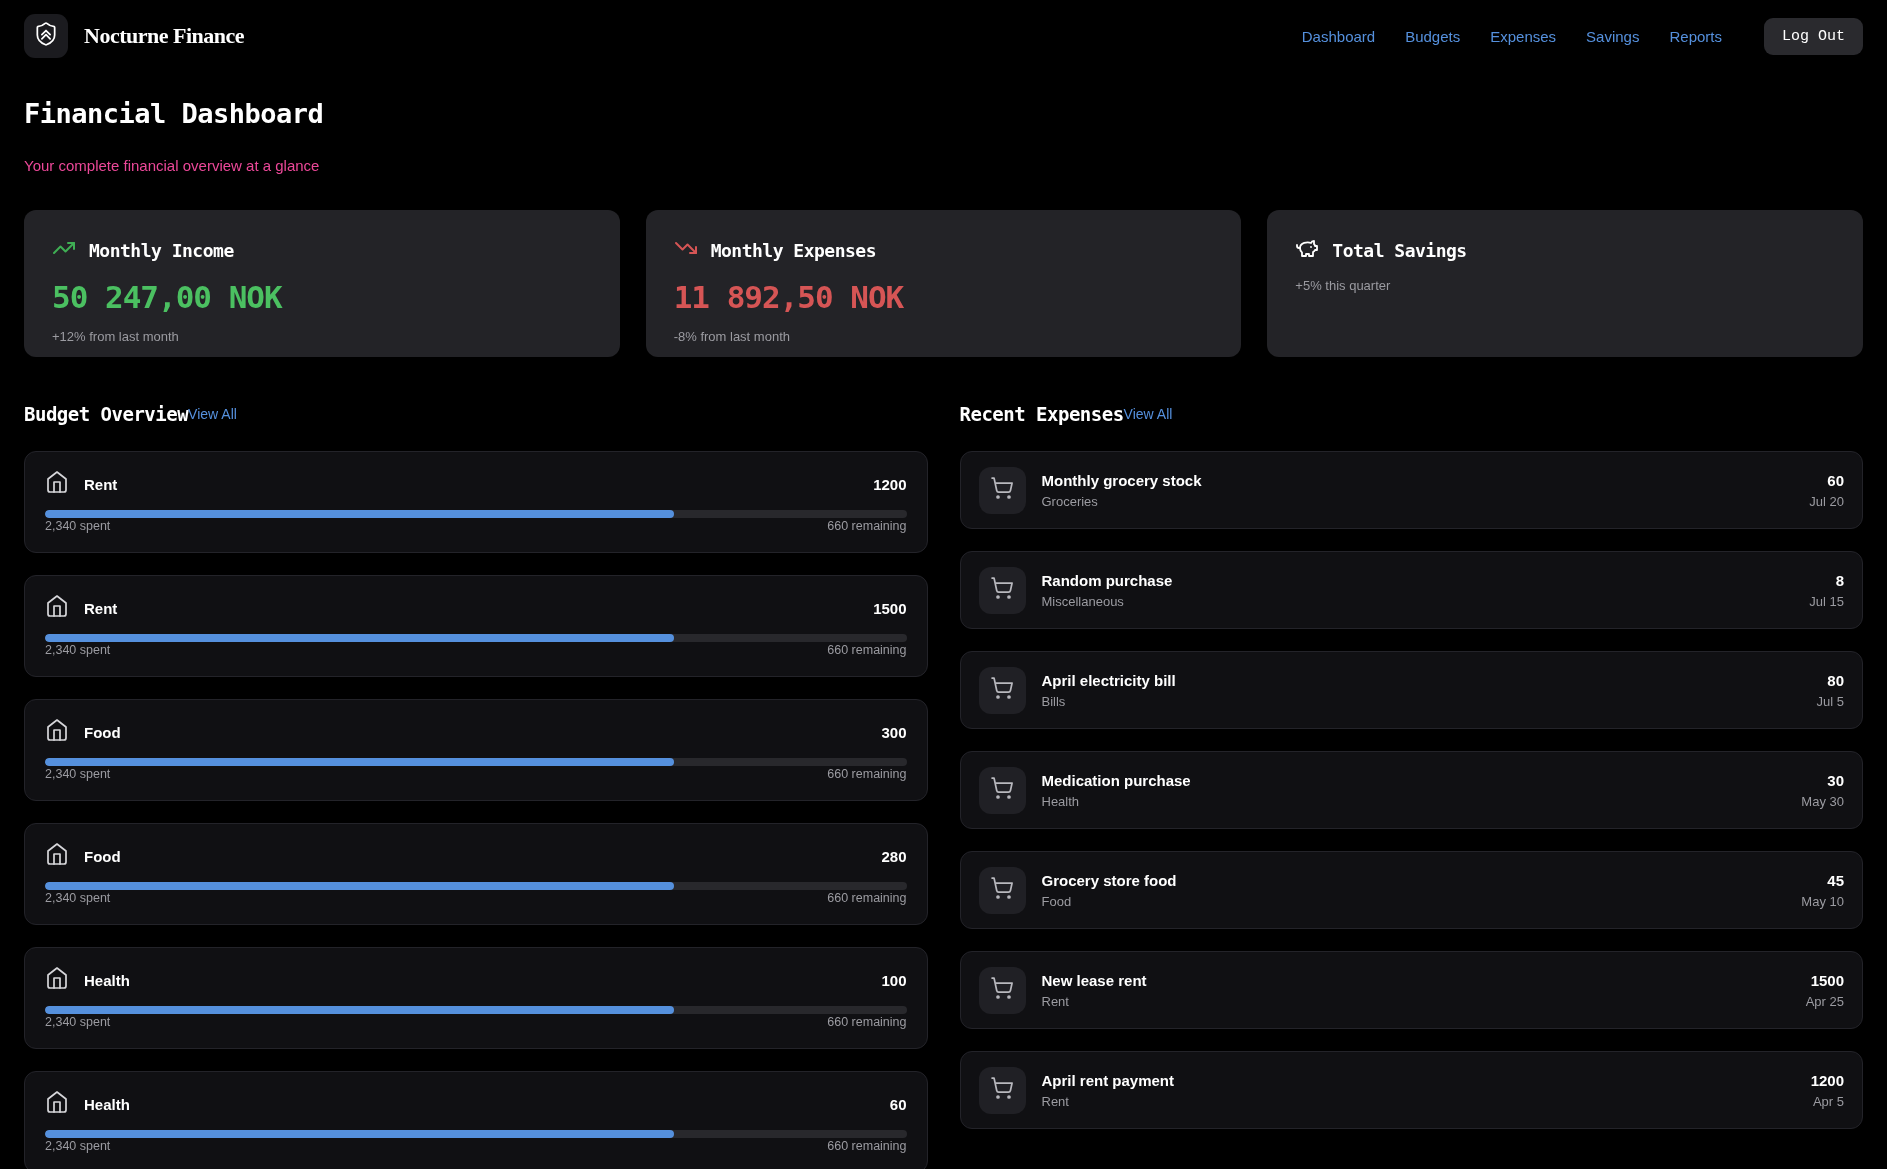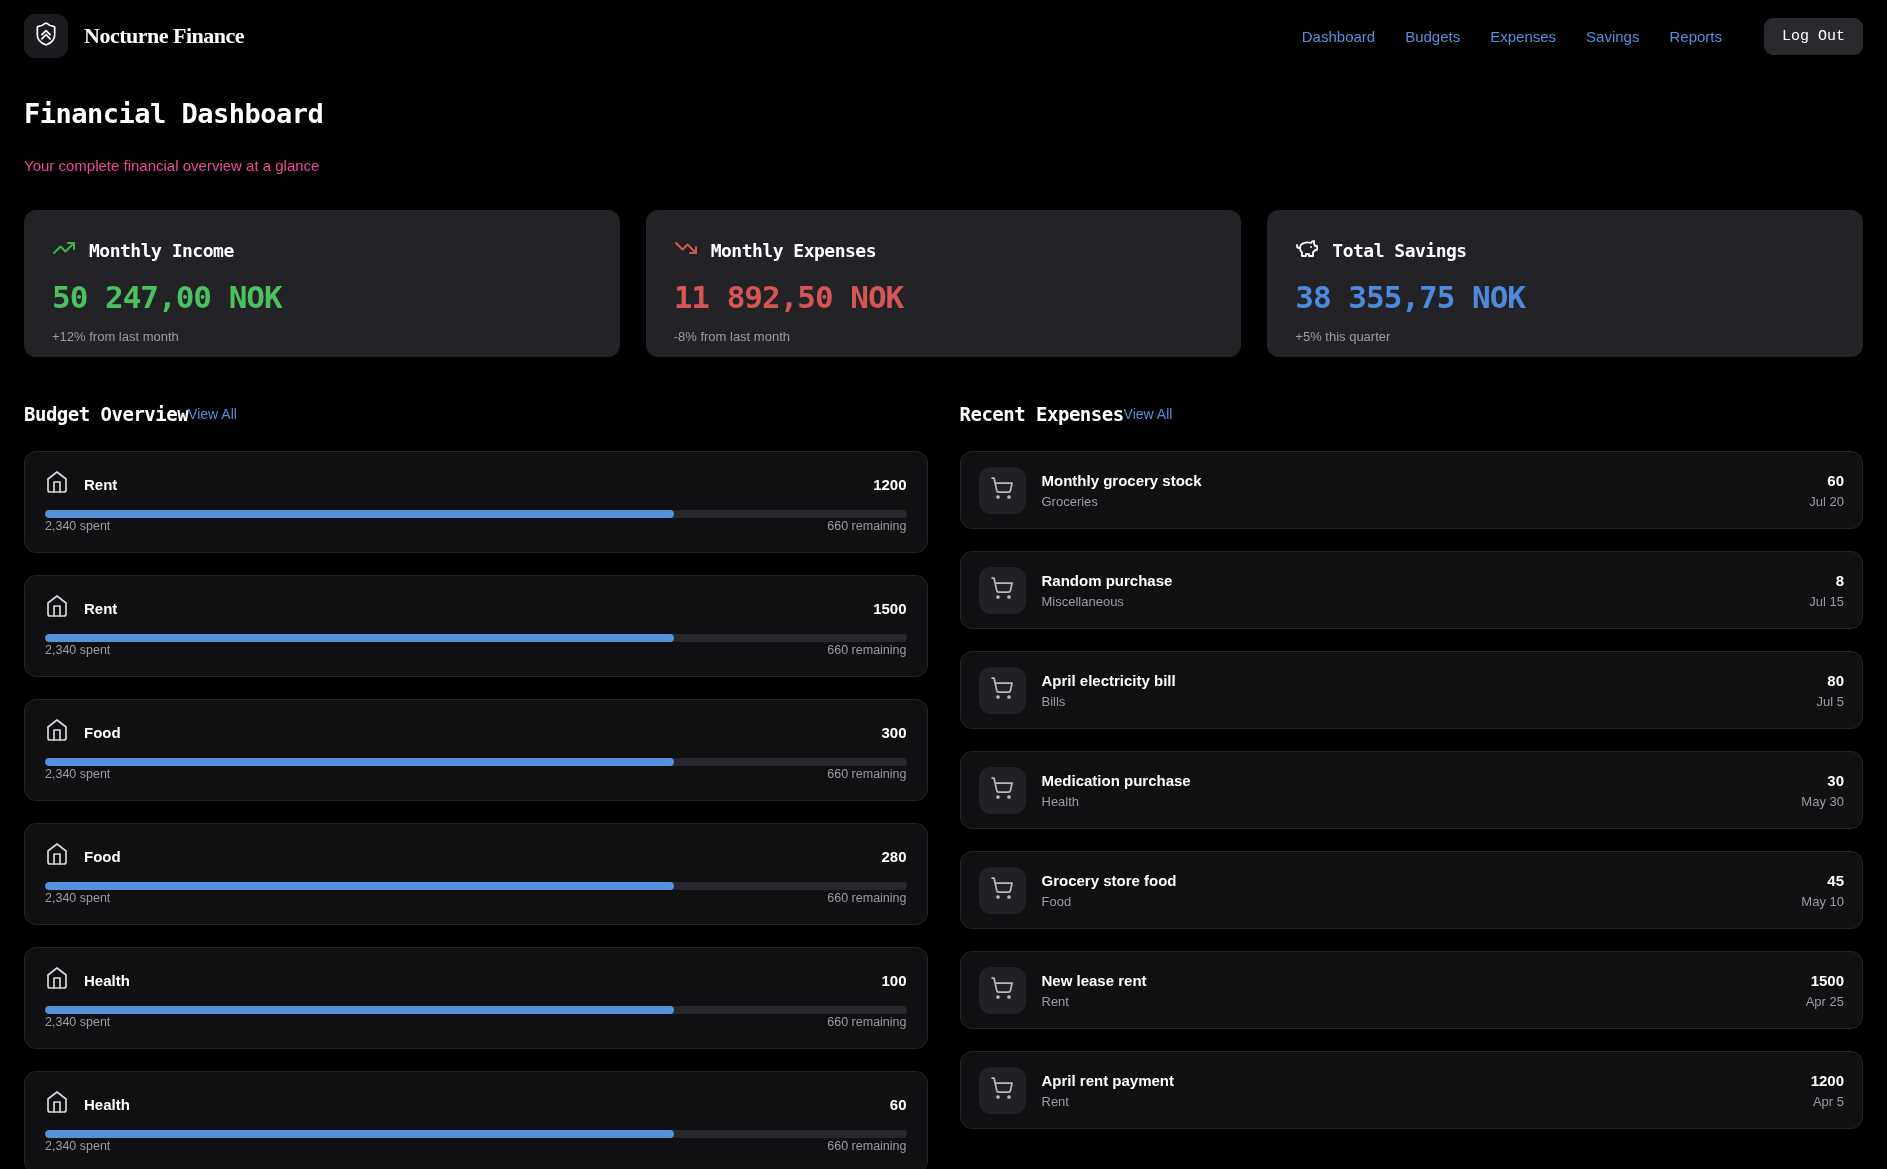--- a/index.html
+++ b/index.html
@@ -229,21 +229,20 @@
       <div class="stat-head">
         <span>
           <svg viewBox="0 0 24 24" fill="none" stroke="#ffffff" stroke-width="1.8" stroke-linecap="round" stroke-linejoin="round">
             <path d="M19 5c-1.5 0-2.8 1.4-3 2-3.5-1.5-11-.3-11 5 0 1.8 0 3 2 4.5V20h4v-2h3v2h4v-4c1-.5 1.7-1 2-2h2v-4h-2c0-1-.5-1.5-1-2V5z"></path>
             <path d="M2 9v1c0 1.1.9 2 2 2h1"></path>
             <path d="M16 11h.01"></path>
           </svg>
         </span>
         <span class="stat-title">Total Savings</span>
       </div>
-      <div class="stat-value" style="color: rgb(77, 137, 221);">38 355,75 NOK</div>
       <div class="stat-note">+5% this quarter</div>
     </div>
   </section>
 
   <section class="columns">
 
     <div>
       <div class="section-head">
         <span class="section-title">Budget Overview</span>
         <a href="#" class="view-all">View All</a>

